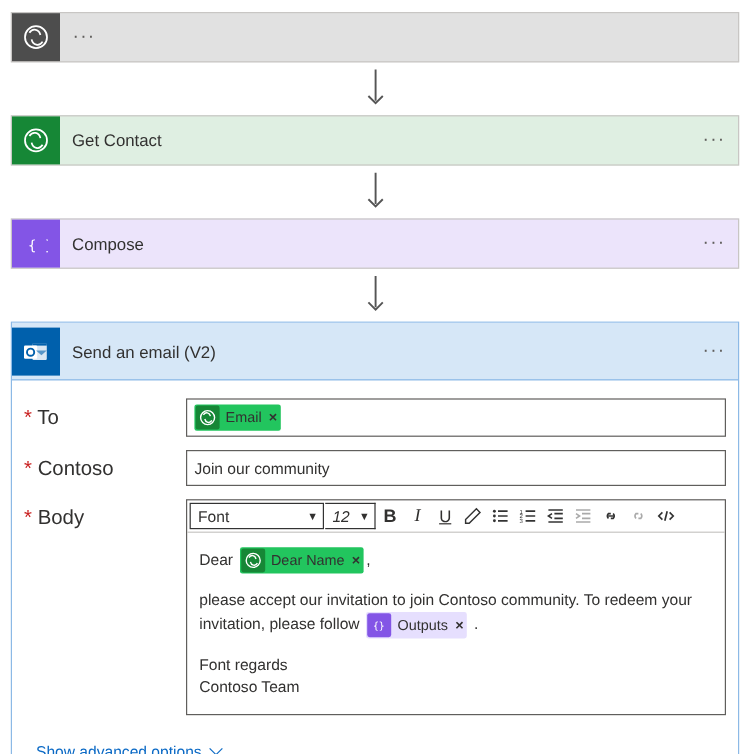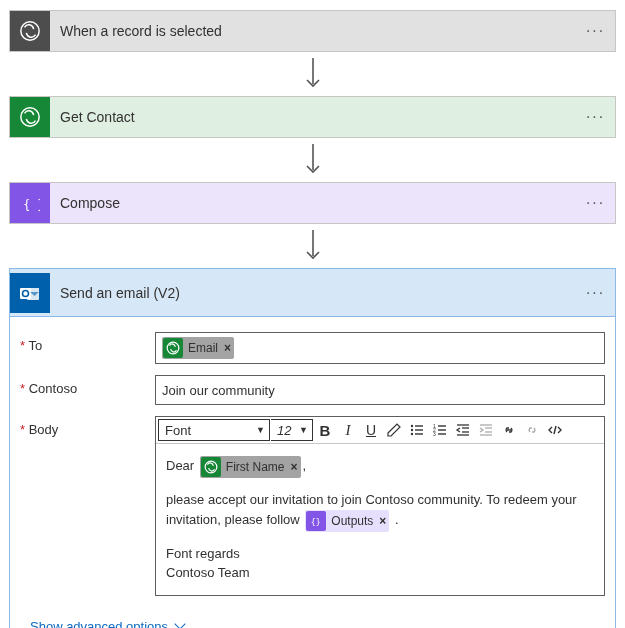--- a/index.html
+++ b/index.html
@@ -68,42 +68,42 @@
     padding: 15px 10px 10px 10px;
   }
   .field-row {
     display: flex;
     margin-bottom: 11px;
     align-items: flex-start;
   }
   .field-label {
     width: 135px;
     padding-top: 6px;
-    font-size: 13px;
+    font-size: 17px;
   }
   .req { color: #c92121; }
   .field-input {
     flex: 1;
     border: 1px solid #605e5c;
     min-height: 30px;
     padding: 4px 6px;
     display: flex;
     align-items: center;
     font-size: 13px;
   }
   .token {
     display: inline-flex;
     align-items: center;
     border-radius: 2px;
     padding: 1px 3px 1px 1px;
     font-size: 12px;
     height: 22px;
     vertical-align: middle;
   }
-  .token-green { background: #a3a3a3; text-align: center; }
+  .token-green { background: #22c55e; text-align: center; }
   .token-purple { background: #e6dffe; }
   .token-icon {
     width: 20px;
     height: 20px;
     display: inline-flex;
     align-items: center;
     justify-content: center;
     border-radius: 2px;
     margin-right: 5px;
     flex-shrink: 0;
@@ -190,21 +190,20 @@
 </head>
 <body>
 
 <div class="step step-trigger">
   <div class="step-icon">
     <svg width="22" height="22" viewBox="0 0 24 24">
         <path fill="none" stroke="#fff" stroke-width="1.6" d="M6 8c3-5 9-3 10 2M18 16c-3 5-9 3-10-2"></path>
         <circle cx="12" cy="12" r="10" fill="none" stroke="#fff" stroke-width="1.6"></circle>
       </svg>
   </div>
-  <div class="step-title">When a record is selected</div>
   <div class="step-menu">···</div>
 </div>
 
 <div class="connector">
   <svg class="arrow-svg" width="18" height="36" viewBox="0 0 18 36">
       <line x1="9" y1="2" x2="9" y2="28" stroke="#555" stroke-width="1.6"></line>
       <polyline points="3,24 9,30 15,24" fill="none" stroke="#555" stroke-width="1.6"></polyline>
     </svg>
 </div>
 
@@ -364,21 +363,21 @@
         <div class="rte-content">
           <div style="margin-bottom:12px;">
             <span>Dear</span>
             <span class="token token-green" style="margin:0 2px;">
               <span class="token-icon">
                 <svg width="14" height="14" viewBox="0 0 24 24">
                     <path fill="none" stroke="#fff" stroke-width="2" d="M6 8c3-5 9-3 10 2M18 16c-3 5-9 3-10-2"></path>
                     <circle cx="12" cy="12" r="10" fill="none" stroke="#fff" stroke-width="2"></circle>
                   </svg>
               </span>
-              <span>First Name</span>
+              <span>Dear Name</span>
               <span class="token-x">×</span>
             </span><span>,</span>
           </div>
           <div>
             <span>please accept our invitation to join Contoso community. To redeem your invitation, please follow</span>
             <span class="token token-purple" style="margin:0 2px;">
               <span class="token-icon">
                 <svg width="14" height="14" viewBox="0 0 24 24">
                     <text x="3" y="18" font-size="14" fill="#fff" font-family="monospace">{}</text>
                   </svg>

